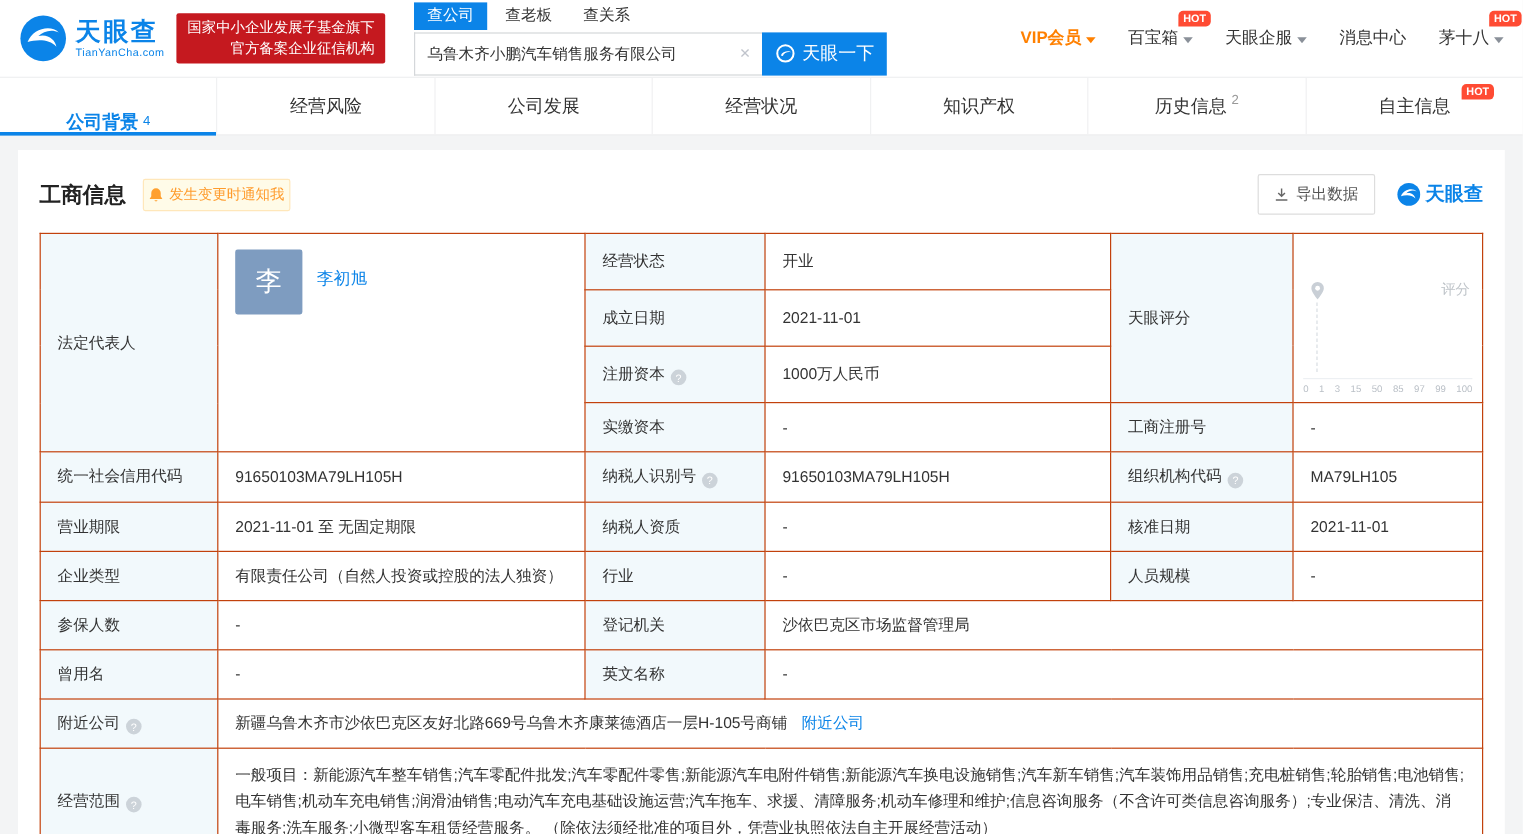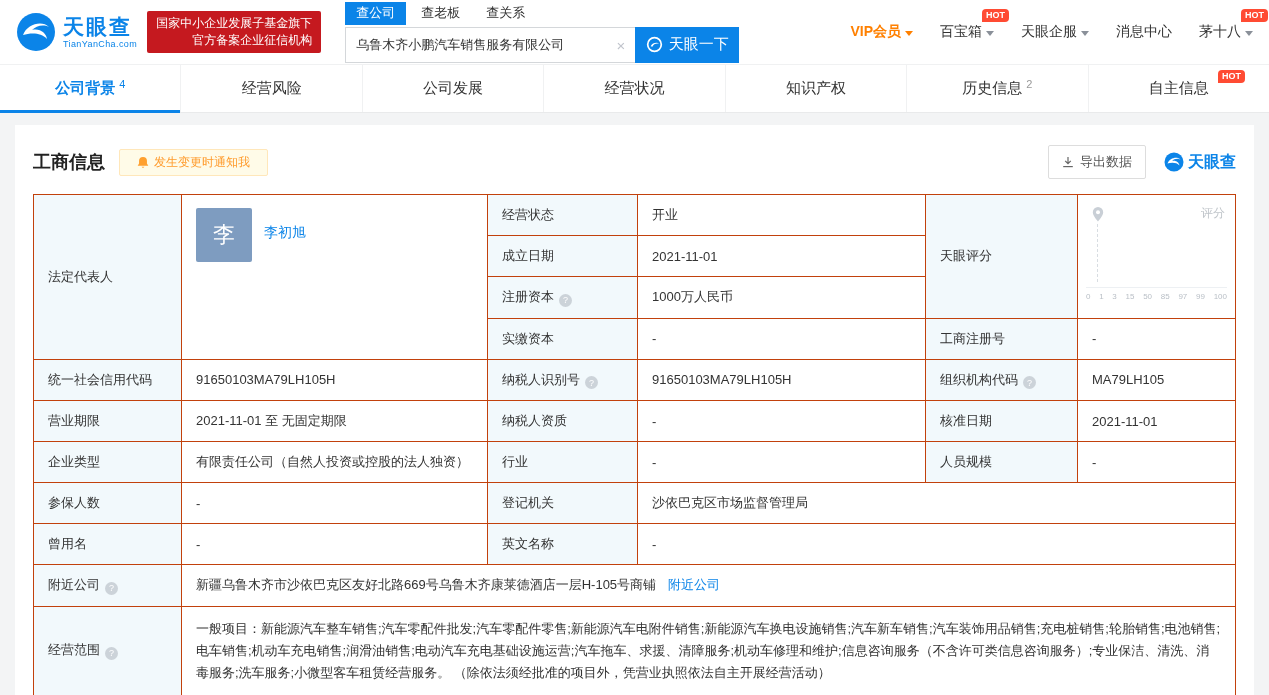--- a/index.html
+++ b/index.html
@@ -31,52 +31,52 @@
   .top-nav { margin-left:auto; display:flex; align-items:center; gap:27px; font-size:14px; }
   .nav-item { position:relative; cursor:pointer; display:flex; align-items:center; gap:4px; color:#333; white-space:nowrap; }
   .nav-item.vip { color:#ff8000; font-weight:bold;margin-left:18px; }
   .hot-badge { position:absolute; top:-14px; right:-15px; background:#ff4b33; color:#fff; font-size:9px; font-weight:bold; padding:1px 4px; line-height:11px; border-radius:4px 4px 4px 0; }
   .caret { width:0; height:0; border-left:4px solid transparent; border-right:4px solid transparent; border-top:5px solid #8a9099; display:inline-block; margin-top:2px; }
   .caret.orange { border-top-color:#ff8000; }
 
   
   .tabbar { height:49px; background:#fff; display:flex; border-top:1px solid #f0f1f2; border-bottom:1px solid #e9eaeb; }
   .tab { flex:1; display:flex; align-items:center; justify-content:center; font-size:15px; color:#333; cursor:pointer; position:relative; border-left:1px solid #f0f1f2; }
-  .tab:first-child { border-left:none; }
+  .tab:first-child { border-left:none;align-items:flex-end; }
   .tab.active { color:#0b84e8; font-weight:bold; }
   .tab.active::after { content:""; position:absolute; left:0; right:0; bottom:-1px; height:3px; background:#0b84e8; }
   .tab-count { font-size:11px; margin-left:4px; position:relative; top:-5px; color:#999; font-weight:normal; }
   .tab.active .tab-count { color:#0b84e8; }
   .tab-hot { position:absolute; top:5px; right:24px; background:#ff4b33; color:#fff; font-size:9px; font-weight:bold; padding:1px 4px; line-height:11px; border-radius:4px 4px 4px 0; }
 
   
   .content { padding:12px 15px 0; }
   .card { background:#fff; padding:20px 18px 24px; min-height:554px; }
   .card-head { display:flex; align-items:center; }
   .card-title { font-size:18px; font-weight:bold; color:#222; }
-  .notify-btn { margin-left:14px; display:flex; align-items:center; gap:5px; background:#fffbe8; border:1px solid #ffe7ba; color:#ff9b2c; font-size:12px; padding:4px 17px; border-radius:2px; cursor:pointer; font-family:inherit;justify-content:center; }
+  .notify-btn { margin-left:14px; display:flex; align-items:center; gap:5px; background:#fffbe8; border:1px solid #ffe7ba; color:#ff9b2c; font-size:12px; padding:4px 4px; border-radius:2px; cursor:pointer; font-family:inherit;justify-content:center; }
   .head-right { margin-left:auto; display:flex; align-items:center; gap:18px; }
   .export-btn { display:flex; align-items:center; gap:6px; background:#fff; border:1px solid #ddd; border-radius:2px; color:#555; font-size:13px; padding:7px 13px; cursor:pointer; font-family:inherit; }
   .mini-brand { display:flex; align-items:center; gap:4px; color:#0b84e8; font-weight:bold; font-size:16px; }
 
   
   .info-table { width:100%; border-collapse:collapse; margin-top:15px; font-size:13px; table-layout:fixed; }
   .info-table td { border:1px solid #c2410c; padding:11px 14px; vertical-align:middle; color:#333; word-break:break-all; }
   .info-table td.lbl { background:#f2f9fc; }
   .rep-cell { vertical-align:top !important; }
   .rep { display:flex; align-items:flex-start; gap:12px; padding-top:2px; }
   .avatar { width:56px; height:54px; background:#7e9cc0; color:#fff; font-size:22px; display:flex; align-items:center; justify-content:center; border-radius:2px; cursor:pointer; flex:none; }
   .rep-name { color:#0b84e8; font-size:14px; margin-top:16px; cursor:pointer;text-align:center; }
   .help { display:inline-flex; align-items:center; justify-content:center; width:13px; height:13px; border-radius:50%; background:#ccd3d9; color:#fff; font-size:9px; margin-left:5px; vertical-align:-2px; cursor:pointer; flex:none; }
   .nearby { color:#0b84e8; margin-left:12px; cursor:pointer; white-space:nowrap; }
   .scope-cell { line-height:22px; }
 
   
   .score-cell { vertical-align:top !important; padding:6px 8px !important; }
-  .score-chart { position:relative; height:100px; cursor:pointer; }
+  .score-chart { position:relative; height:100px; cursor:pointer;margin-top:28px; }
   .score-title { position:absolute; top:4px; right:2px; color:#bfc4c9; font-size:12px; }
   .pin { position:absolute; top:6px; left:6px; }
   .dash { position:absolute; left:11px; top:23px; bottom:19px; border-left:1px dashed #d8dde2; }
   .axis { position:absolute; left:0; right:0; bottom:0; display:flex; justify-content:space-between; font-size:8px; color:#b9bfc6; border-top:1px solid #edf0f3; padding-top:4px; }
 </style>
 </head>
 <body>
 
 <header class="topbar">
   <div class="logo-wrap">

